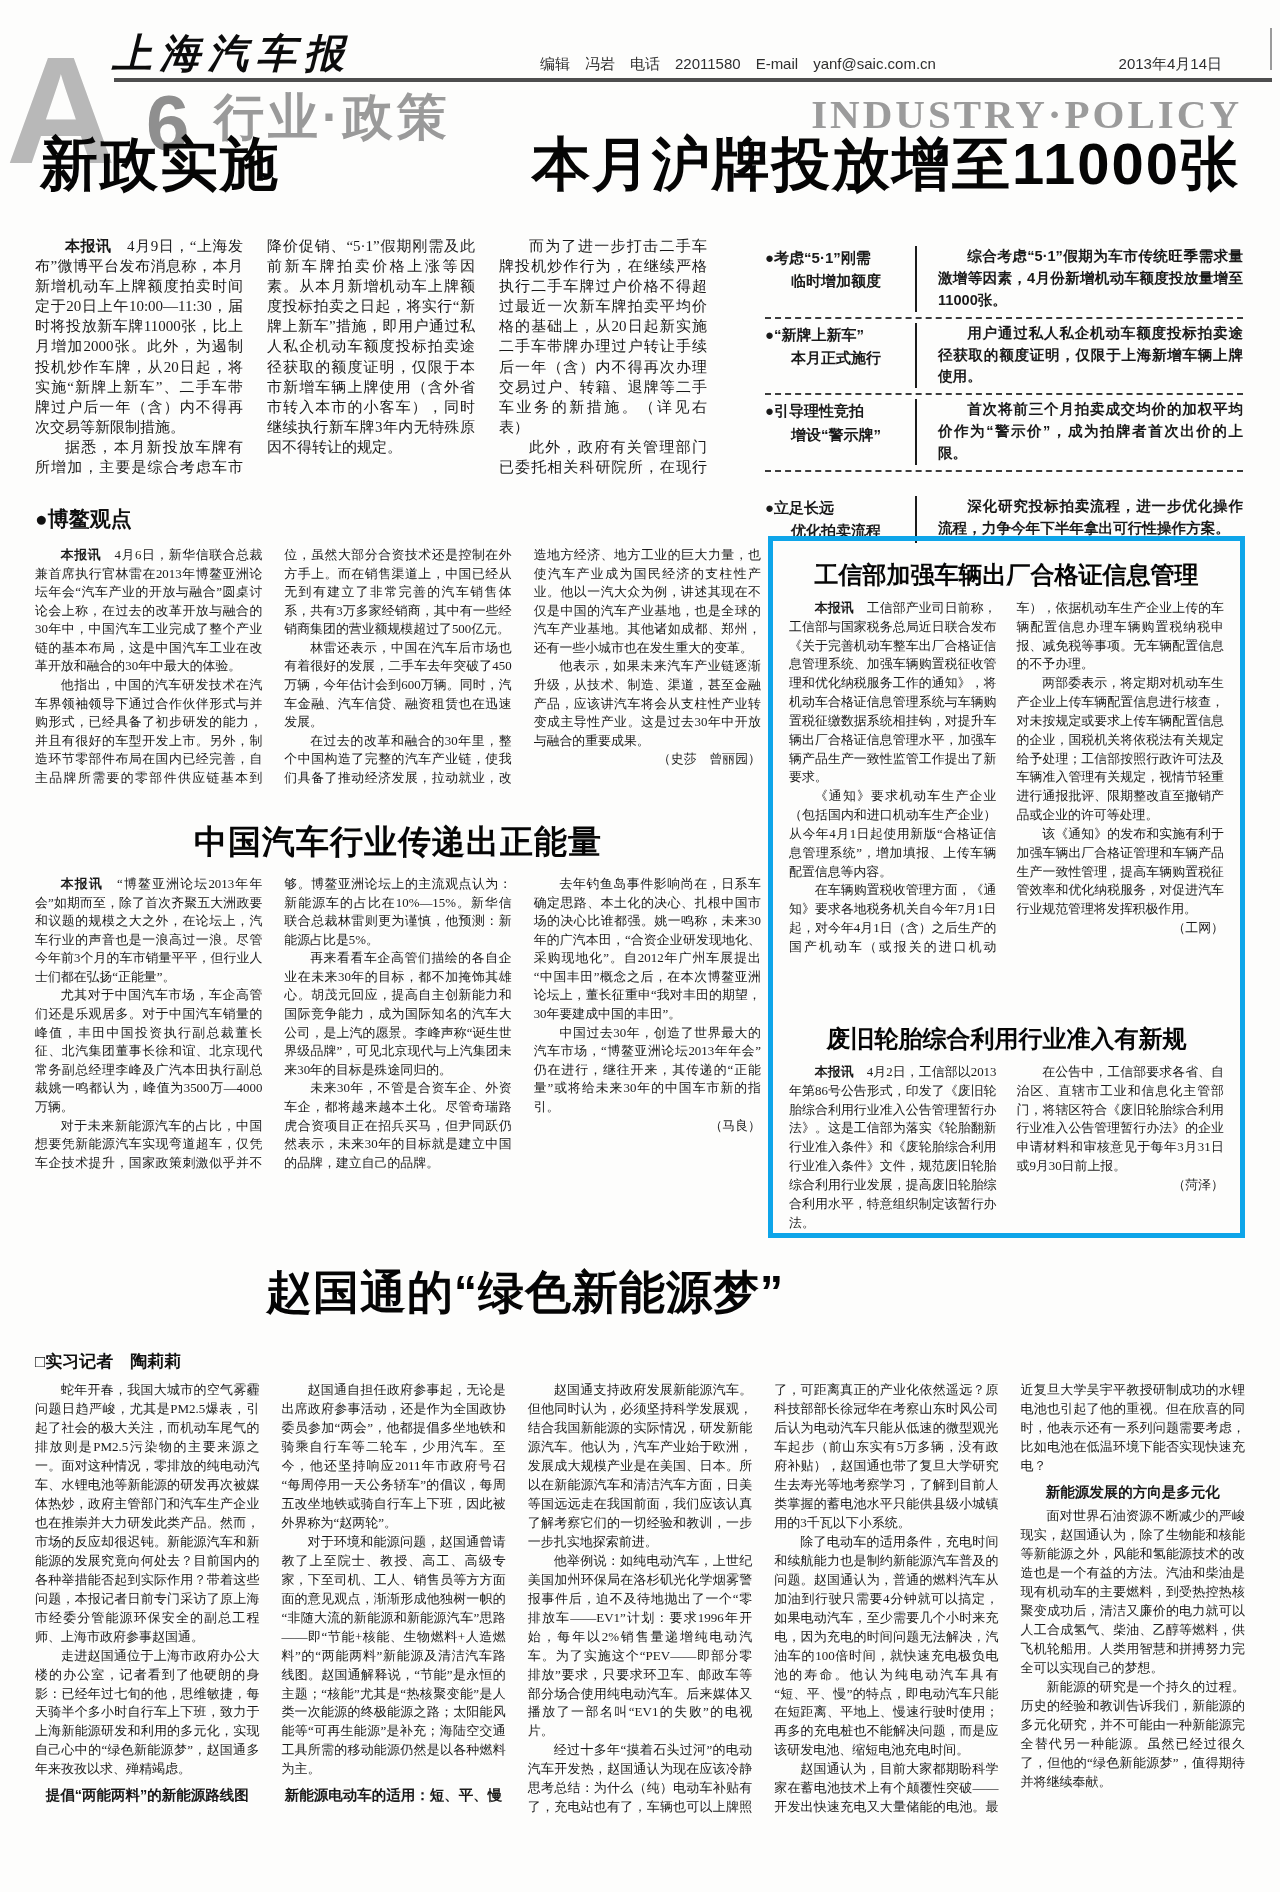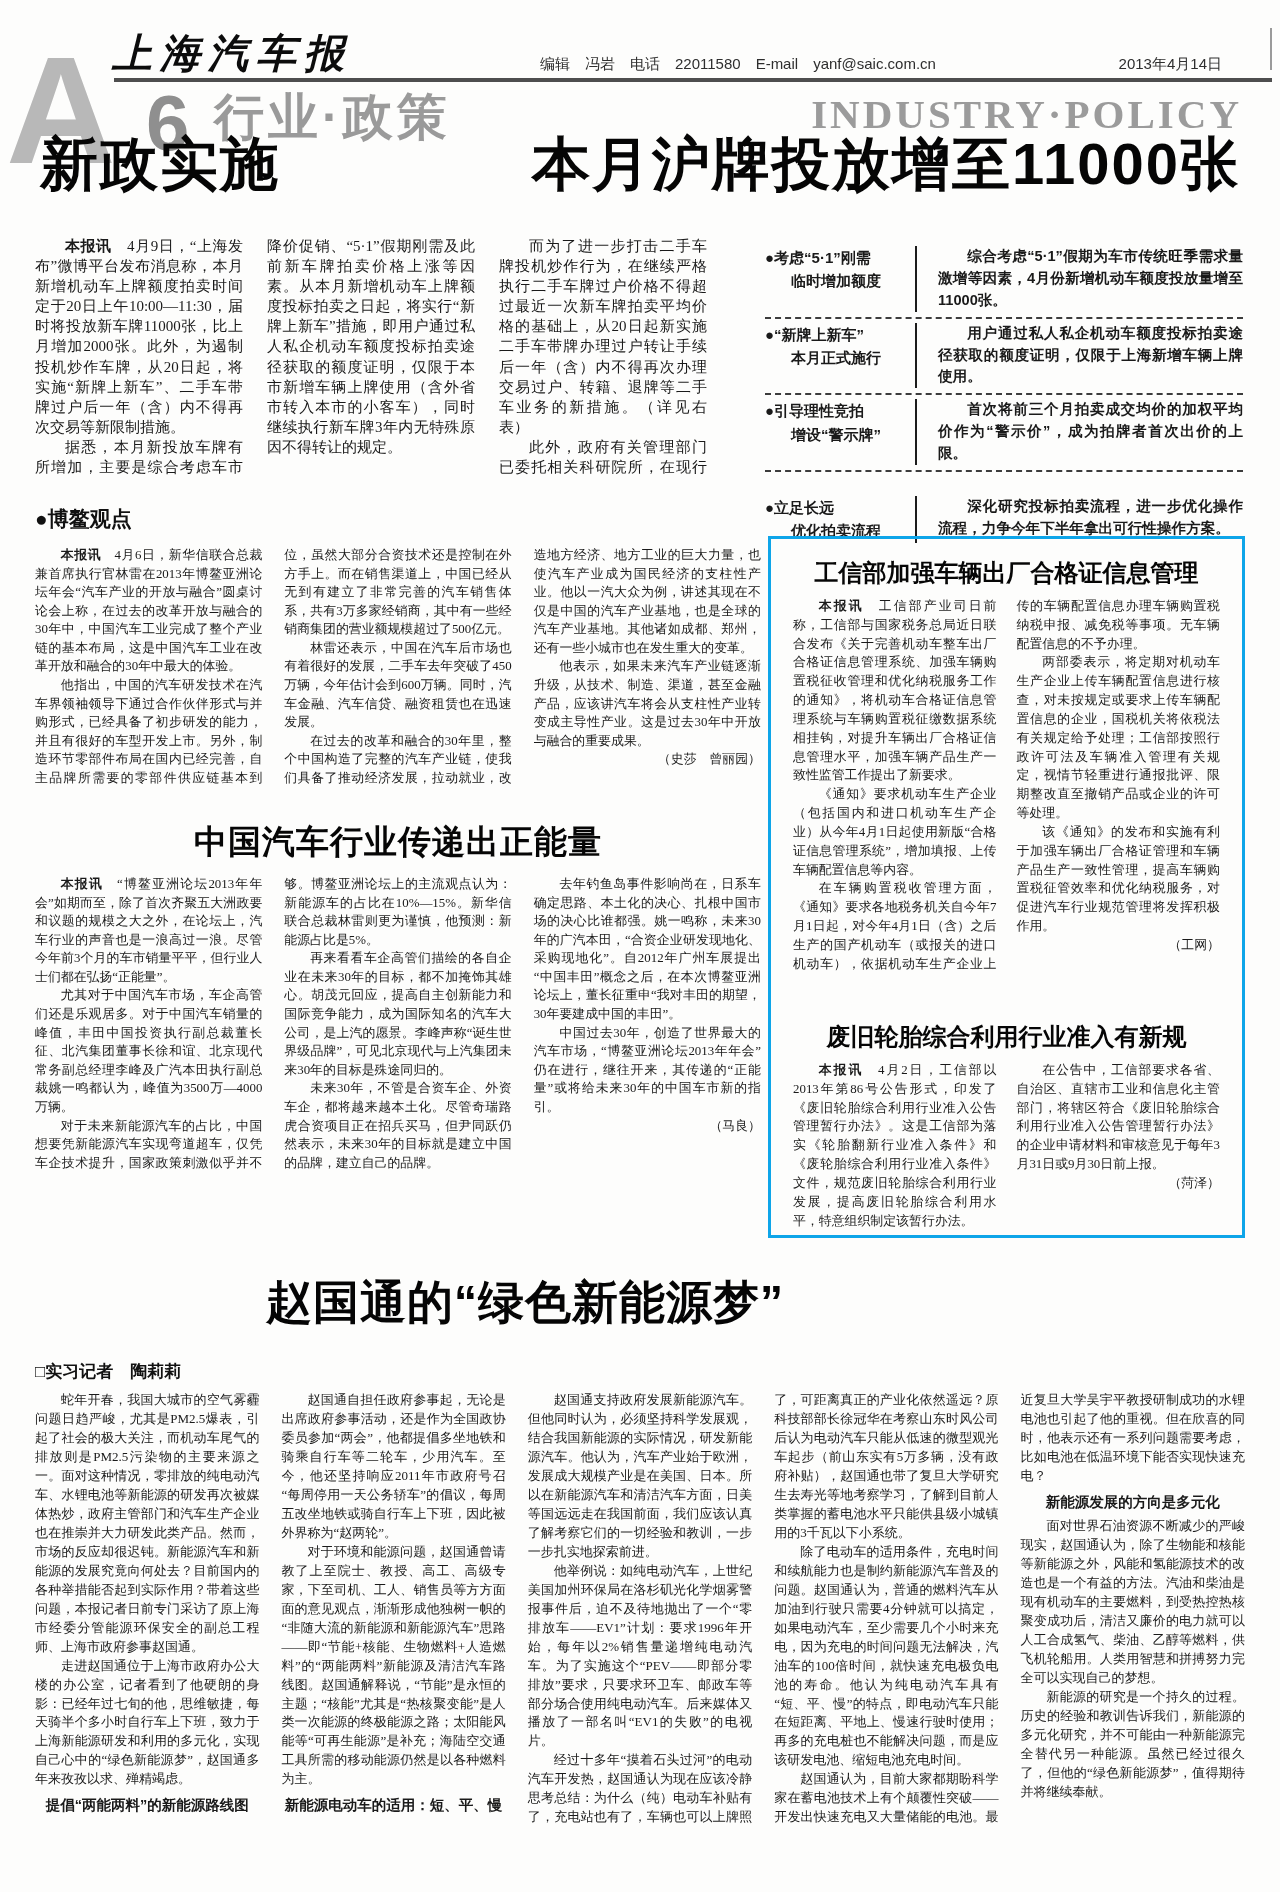--- a/index.html
+++ b/index.html
@@ -44,30 +44,30 @@
   .boao-marker{position:absolute;left:35px;top:505px;font-size:21px;font-weight:bold;color:#111;}
   .left-mid{position:absolute;left:35px;top:536px;width:726px;}
   .h2a{margin:0;text-align:center;font-size:33px;font-weight:900;color:#060606;letter-spacing:1px;}
   .cols3{column-count:3;column-gap:22px;font-size:12.9px;line-height:1.44;text-align:justify;overflow:hidden;margin-top:10px;}
   .cols3 p{margin:0;text-indent:2em;}
   .art1-body{height:258px;}
   .art2-head{margin-top:16px;}
   .art2-body{height:318px;}
   
   .right-box{position:absolute;left:768px;top:536px;width:477px;height:702px;box-sizing:border-box;
-    border:3px solid #0ea5e9;padding:12px 22px;}
+    border:5px solid #0ea5e9;padding:12px 16px;}
   .h3box{margin:6px 0 8px 0;text-align:center;font-size:24px;font-weight:900;color:#060606;}
   .cols2{column-count:2;column-gap:20px;font-size:12.9px;line-height:1.46;text-align:justify;overflow:hidden;}
   .cols2 p{margin:0;text-indent:2em;}
   .boxA-body{height:402px;}
   .boxB-head{margin-top:22px;}
   .boxB-body{height:188px;}
   
   .feature{position:absolute;left:35px;top:1256px;width:1210px;}
-  .feature-h1{margin:16px;padding-right:19%;text-align:center;font-size:46px;font-weight:900;
+  .feature-h1{margin:6px;padding-right:19%;text-align:center;font-size:46px;font-weight:900;
     color:#050505;letter-spacing:1px;}
   .feature-byline{margin-top:26px;font-size:17px;font-weight:bold;color:#111;}
   .feature-body{margin-top:8px;height:478px;column-count:5;column-gap:22px;
     font-size:13px;line-height:1.46;text-align:justify;overflow:hidden;}
   .feature-body p{margin:0;text-indent:2em;}
   .subhead{font-family:"Liberation Sans","DejaVu Sans",sans-serif;font-weight:bold;
     text-align:center;text-indent:0 !important;font-size:14.5px;margin:6px 0 4px 0 !important;}
 </style>
 </head>
 <body>

